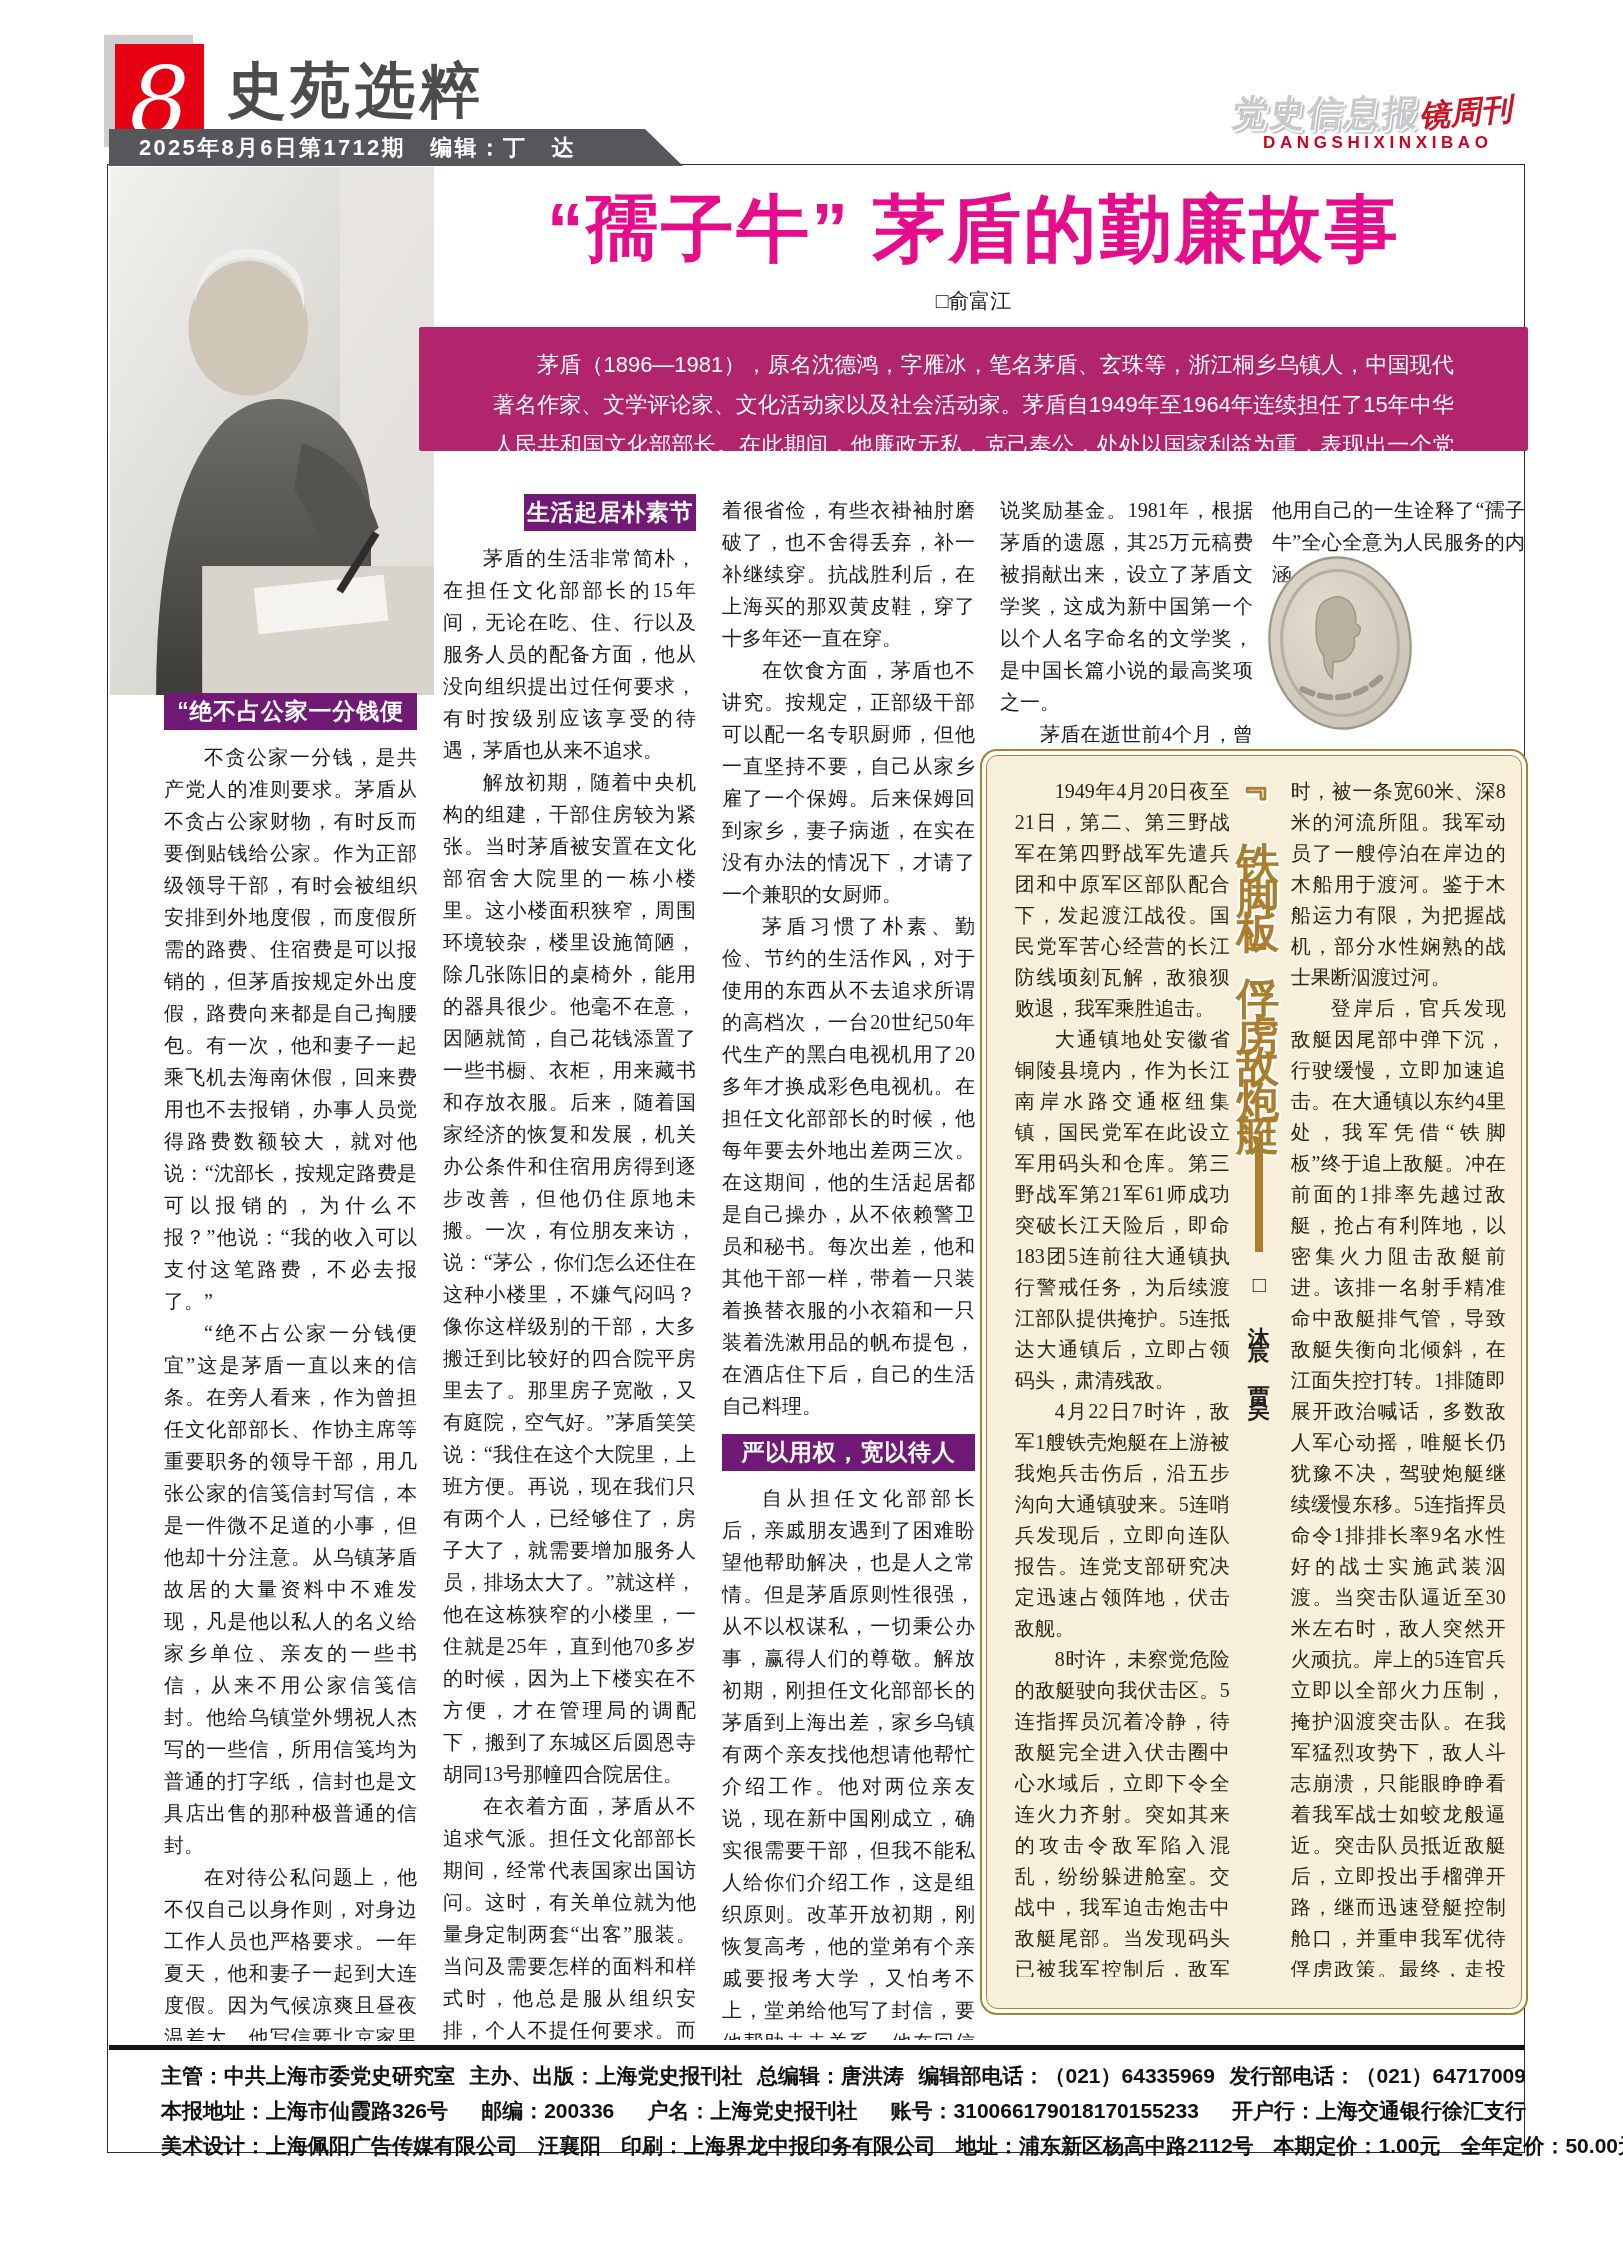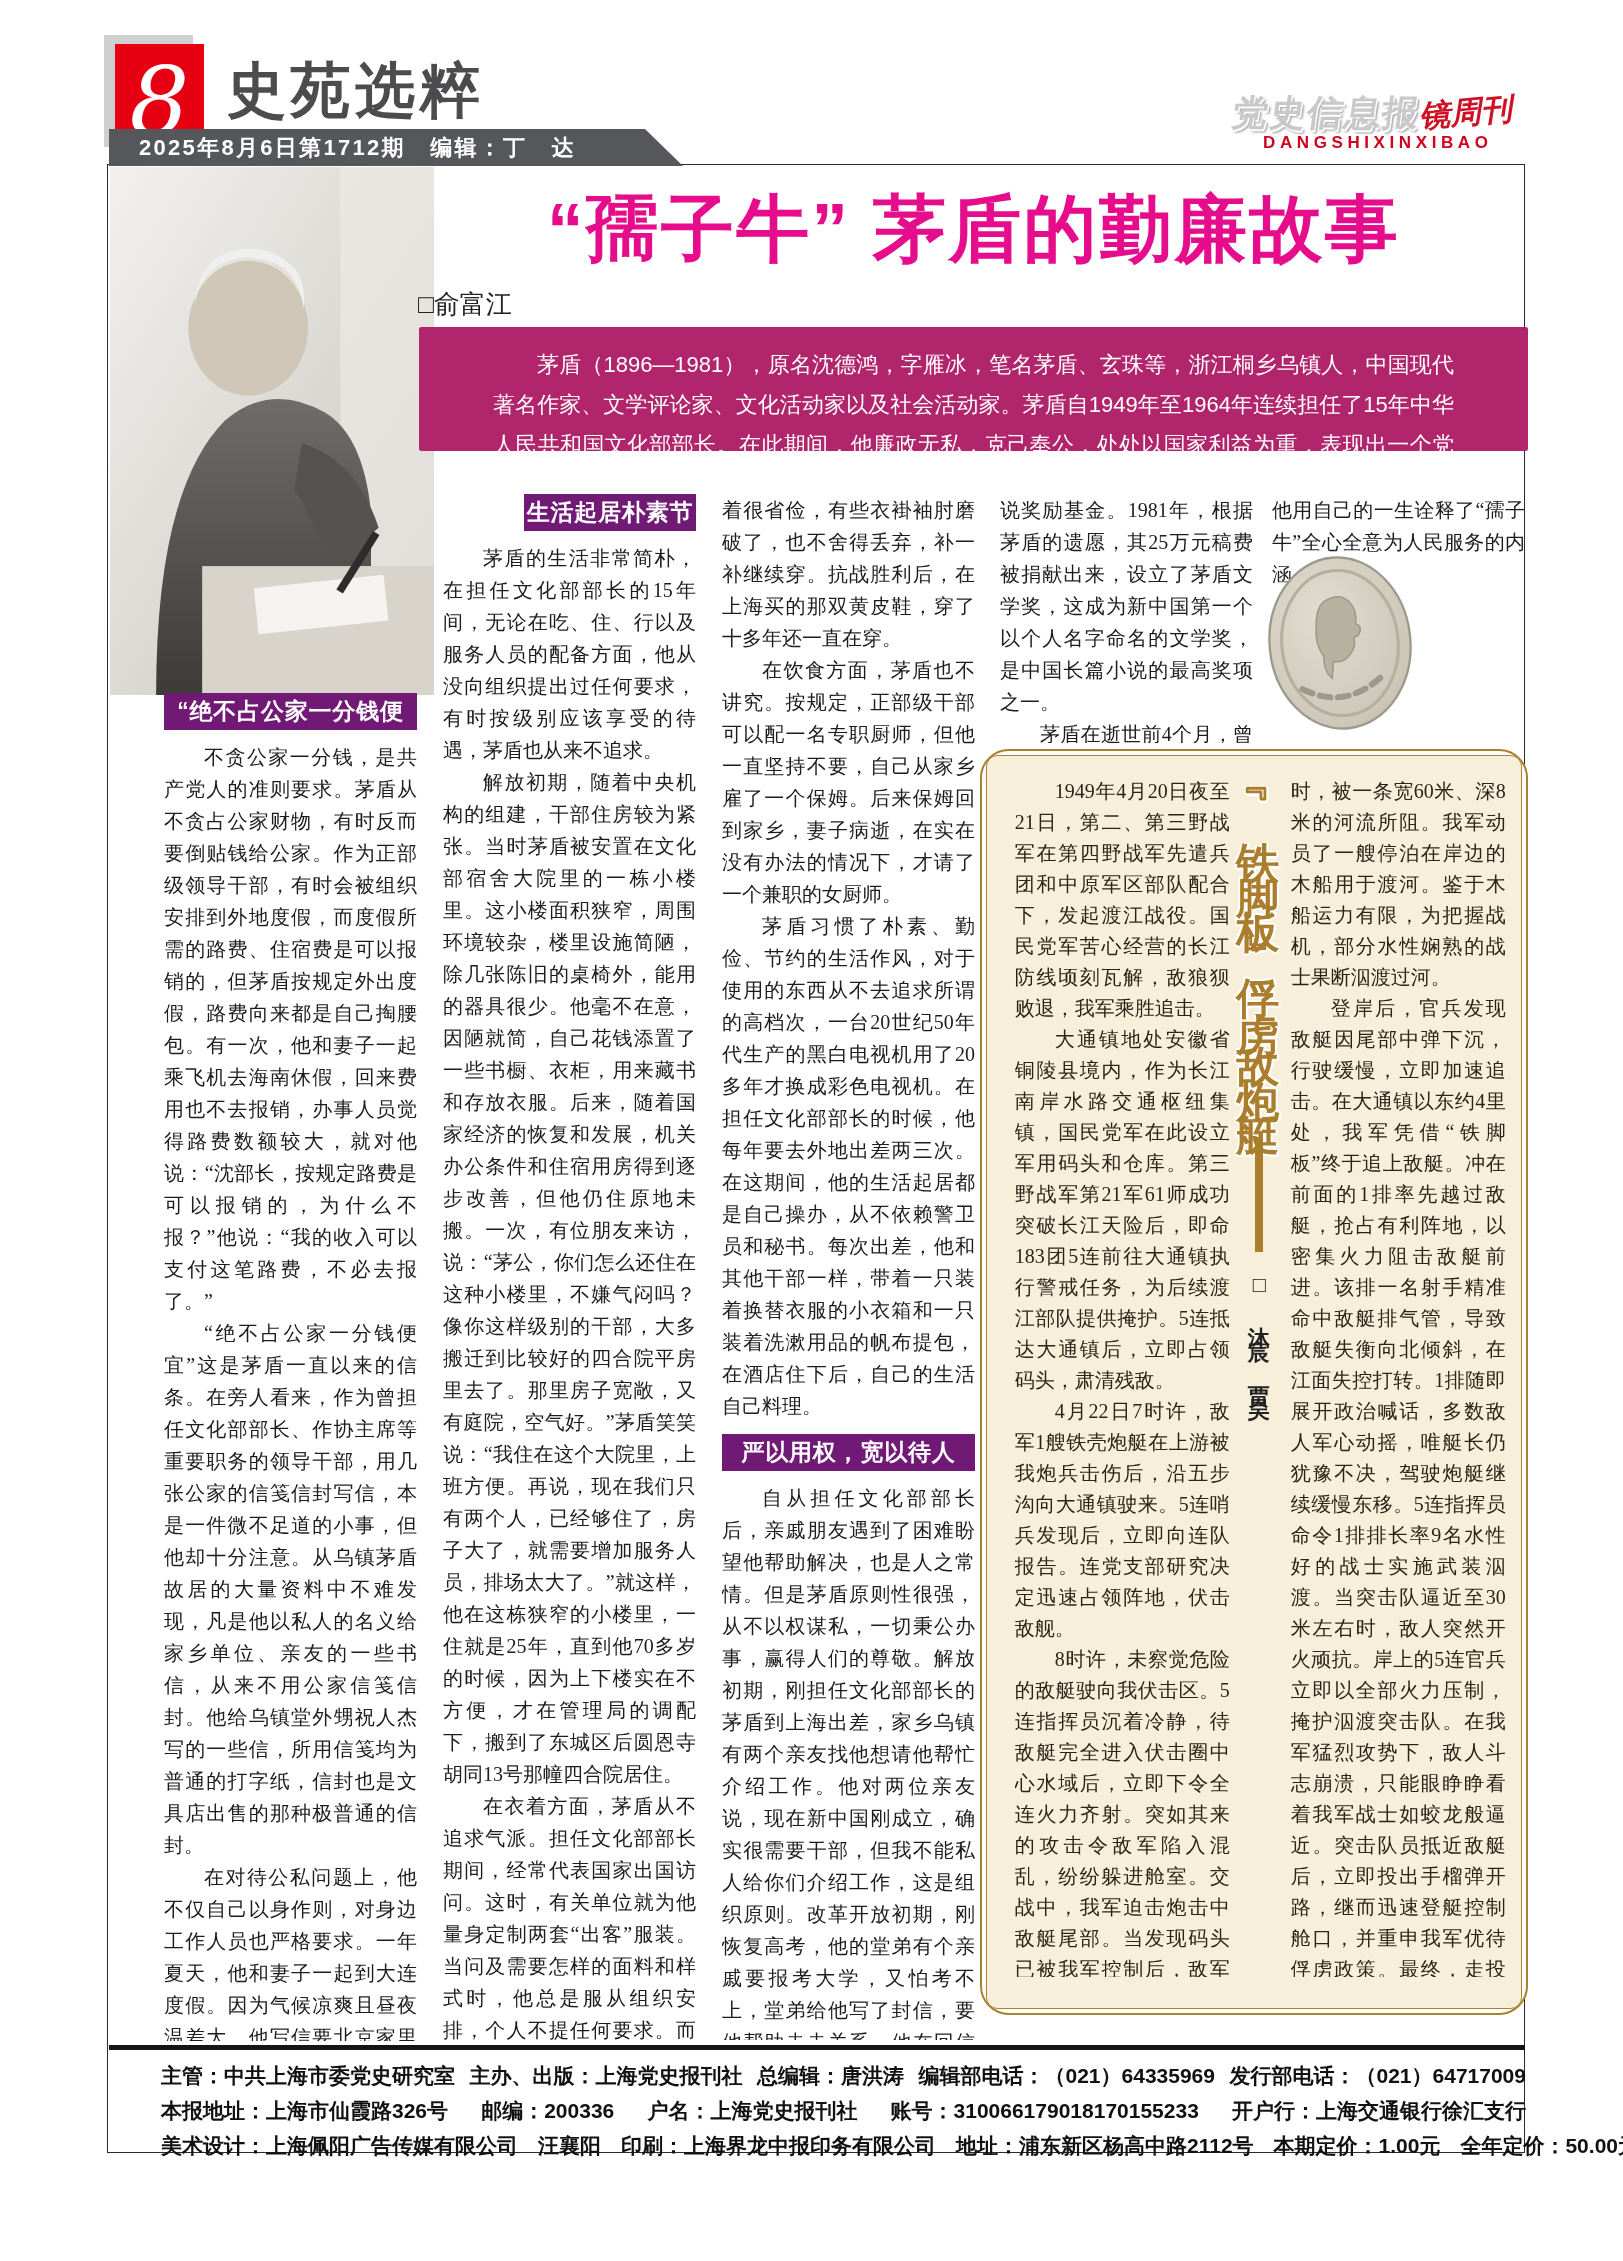--- a/index.html
+++ b/index.html
@@ -26,21 +26,21 @@
                   text-shadow:1.5px 1.5px 0 #ffffff,3.1px 3.1px 2.3px #9b9b9b;transform:skewX(-8deg);}
   .masthead-supplement{left:1419px;top:92px;font-family:"Liberation Serif","DejaVu Serif",serif;
                   font-weight:bold;font-style:italic;font-size:31px;color:#cf1126;transform:rotate(-5deg);}
   .masthead-pinyin{left:1263px;top:133px;font-family:"Liberation Sans","DejaVu Sans",sans-serif;
                   font-weight:bold;font-size:17px;color:#d2001f;letter-spacing:4.6px;}
 
   
   .article-title{left:418px;top:181px;width:1111px;text-align:center;
                  font-family:"Liberation Sans","DejaVu Sans",sans-serif;font-weight:bold;
                  font-size:73px;color:#e50d8c;letter-spacing:2.3px;white-space:nowrap;}
-  .byline{left:418px;top:287px;width:1111px;text-align:left;font-size:26px;color:#222;}
+  .byline{left:418px;top:287px;width:1111px;text-align:center;font-size:21px;color:#222;}
   .intro{left:419px;top:327px;width:1109px;height:124px;background:#b1256c;border-radius:2.3px;}
   .intro p{margin:18.4px 74px;color:#fff;font-family:"Liberation Sans","DejaVu Sans",sans-serif;
            font-size:22px;line-height:40px;text-indent:2em;text-align:justify;}
 
   
   .photo{left:110px;top:167px;width:324px;height:528px;overflow:hidden;}
 
   
   .col{position:absolute;width:253px;font-size:20px;line-height:32px;
        text-align:justify;overflow:hidden;color:#1c1c1c;}
@@ -54,21 +54,21 @@
   #col2{left:443px;top:494px;height:1546px;}
   #col2 .sec-head{width:172px;margin-left:81px;margin-bottom:10.7px;}
   #col3{left:722px;top:494px;height:1546px;}
   #col3 .sec-head{margin:12.3px 0 10.7px 0;}
   #col4{left:1000px;top:494px;height:249px;}
   #col5{left:1272px;top:494px;height:100px;}
   .medal{left:1267px;top:555px;width:146px;height:176px;transform:rotate(-6deg);}
 
   
   .sidebar{left:980px;top:749px;width:548px;height:1266px;background:#ffffff;
-           border:2.3px solid #a8822f;border-radius:29px;padding:3.8px;box-sizing:border-box;}
+           border:2.3px solid #a8822f;border-radius:17px;padding:3.8px;box-sizing:border-box;}
   .sidebar-inner{width:100%;height:100%;border:1.5px solid #a8822f;border-radius:11.5px;
                  background:#f8efdb;position:relative;box-sizing:border-box;}
   .box-col{position:absolute;top:20px;width:215px;height:1201px;font-size:20px;line-height:31px;
            text-align:justify;color:#2b2317;overflow:hidden;}
   .box-col p{margin:0;text-indent:2em;}
   .box-col p.cont{text-indent:0;}
   #box-col1{left:28px;}
   #box-col2{left:304px;width:215px;}
   .box-title-strip{position:absolute;left:239px;top:18.4px;width:66px;height:1201px;
                    display:flex;flex-direction:column;align-items:center;}

